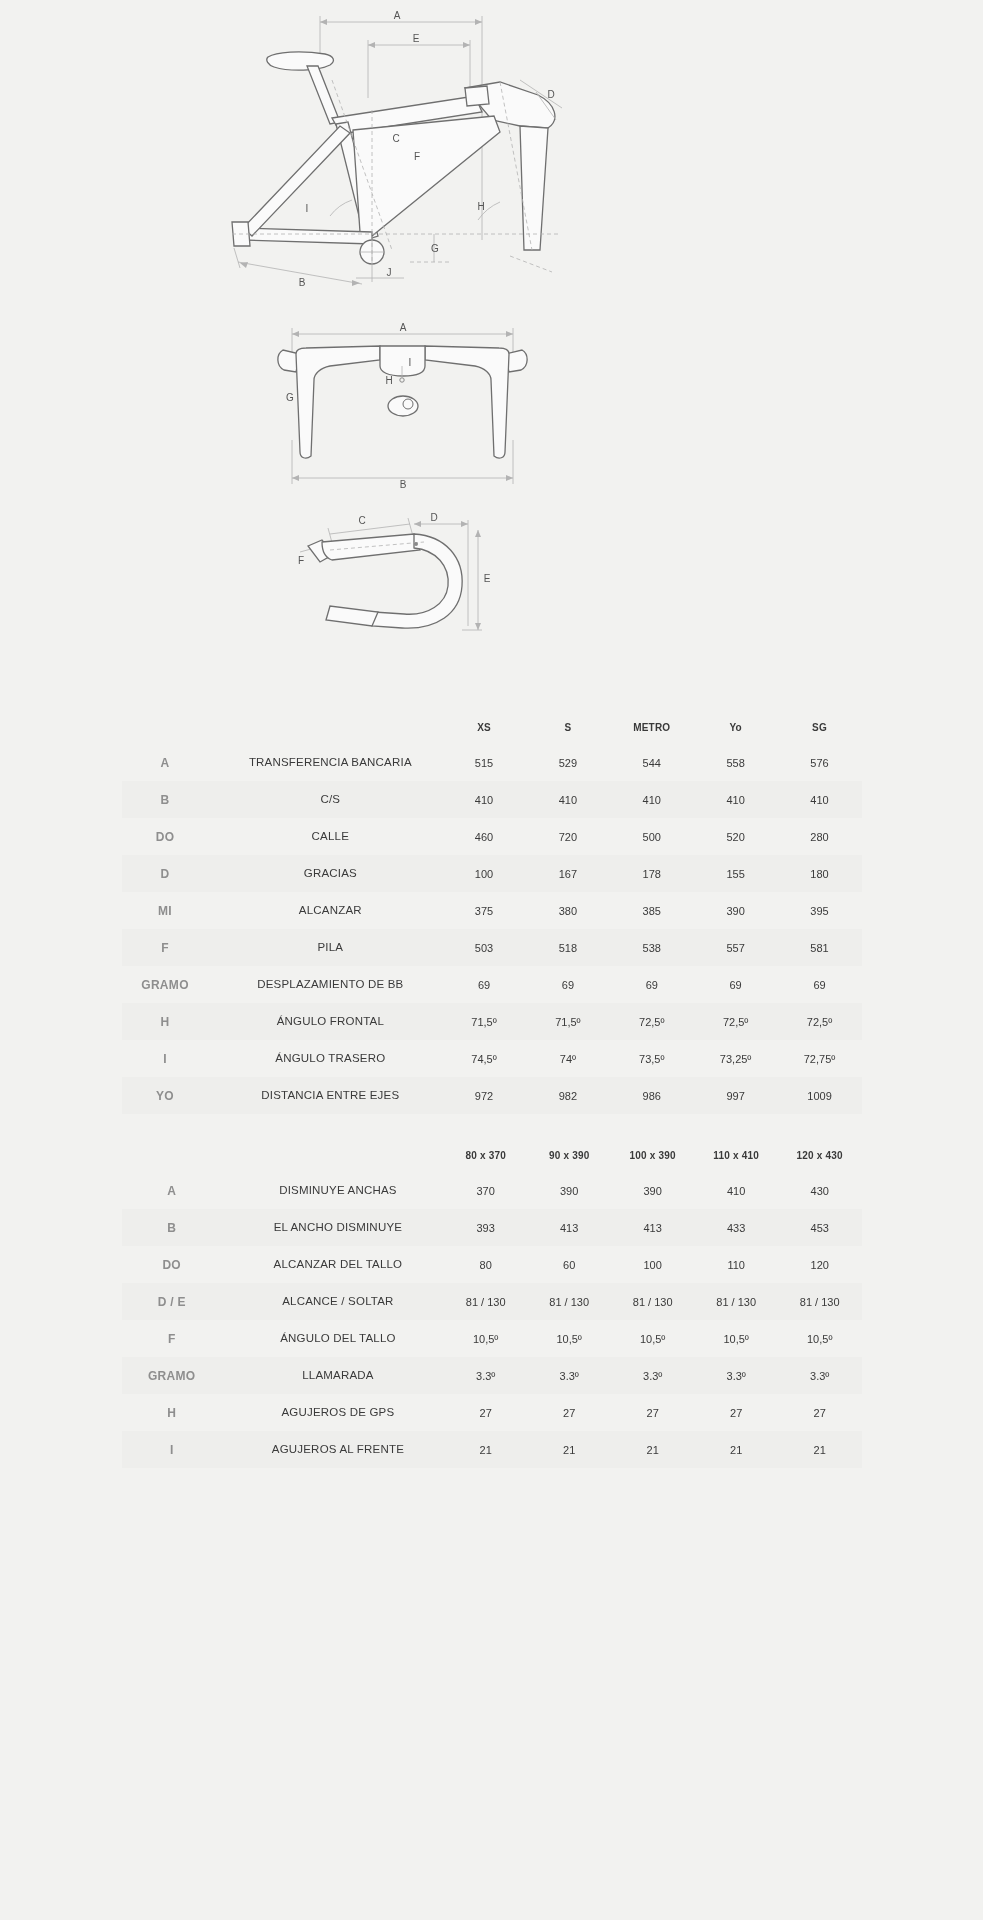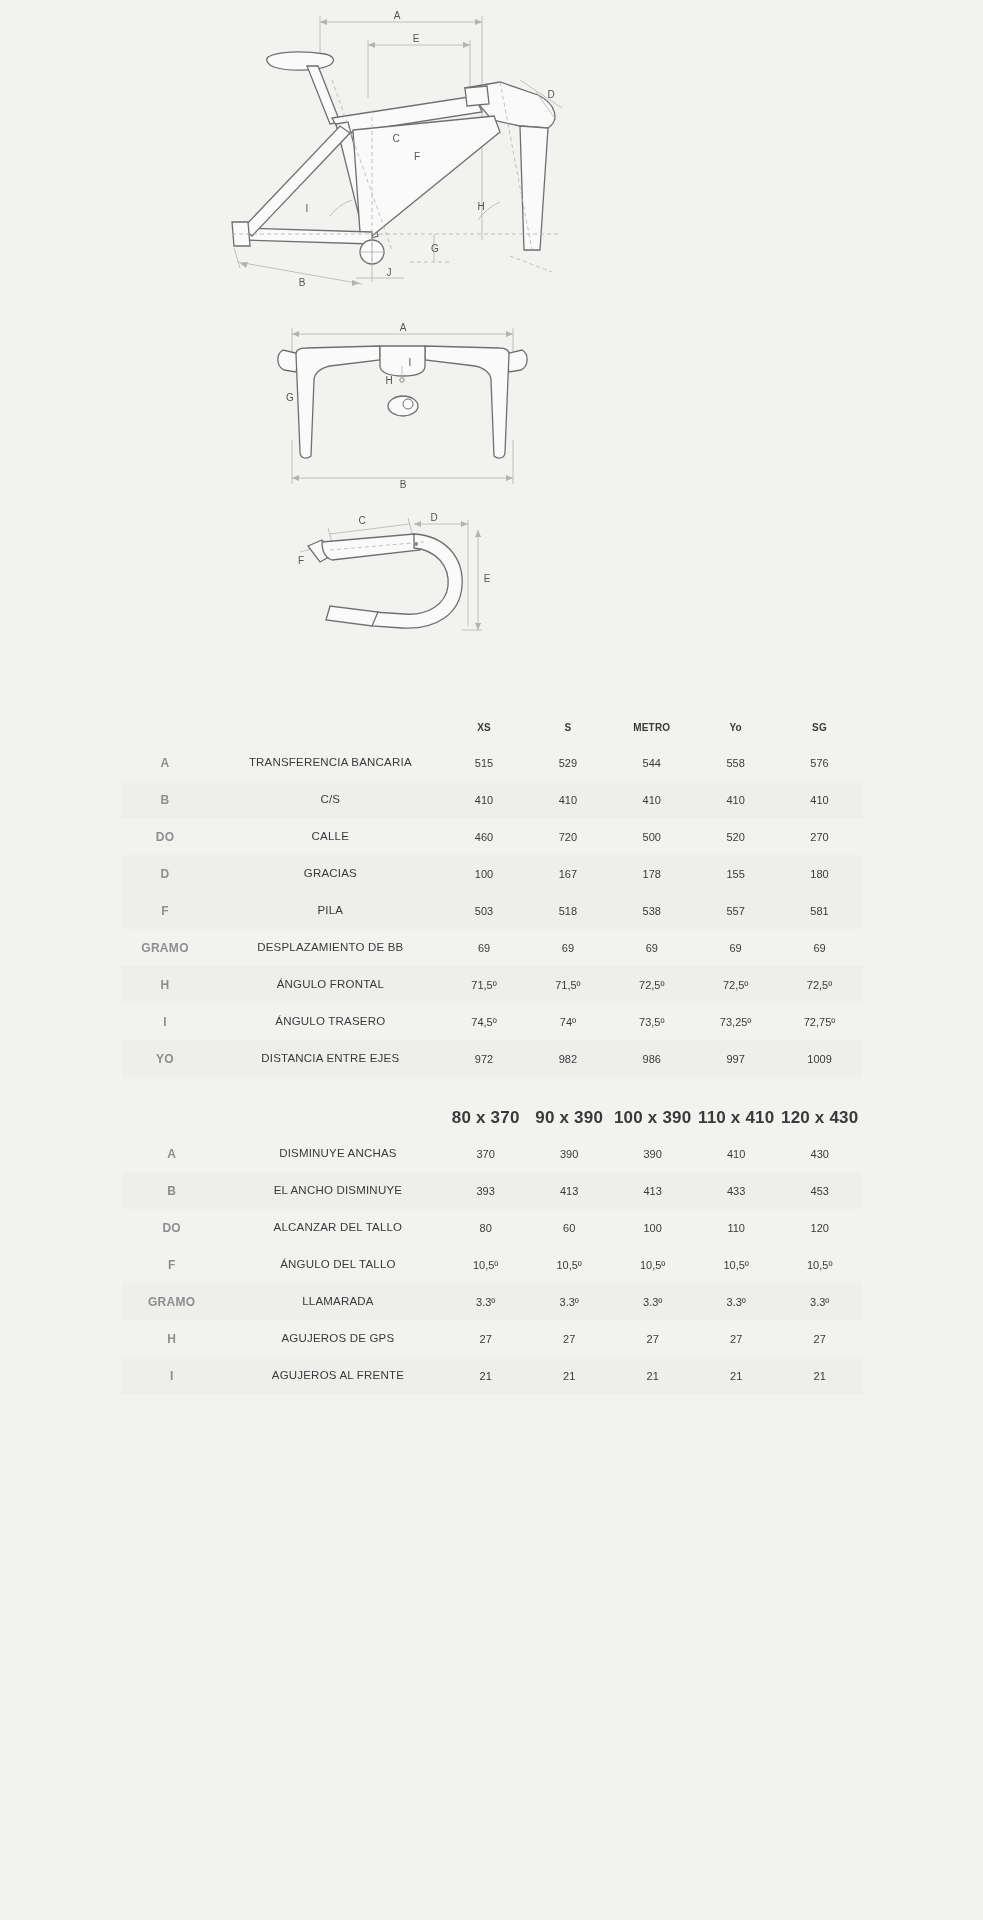--- a/index.html
+++ b/index.html
@@ -70,21 +70,21 @@
     letter-spacing: .2px;
     line-height: 1.35;
   }
   td.c-val {
     width: 79px;
     font-size: 11px;
     color: #3a3a3a;
   }
   .tbl2 td.c-code { width: 95px; }
   .tbl2 td.c-name { width: 200px; }
-  .tbl2 .hdr-row th { font-size: 17px; }
+  .tbl2 .hdr-row th { font-size: 10px; }
   .spacer-40 { height: 40px; }
   .spacer-24 { height: 24px; }
   .spacer-90 { height: 90px; }
 
   
   text.dlabel {
     font-family: "Liberation Sans", sans-serif;
     font-size: 10px;
     fill: #555;
   }
@@ -306,30 +306,39 @@
           <td class="c-val">410</td>
           <td class="c-val">410</td>
         </tr>
         <tr>
           <td class="c-code">DO</td>
           <td class="c-name">CALLE</td>
           <td class="c-val">460</td>
           <td class="c-val">720</td>
           <td class="c-val">500</td>
           <td class="c-val">520</td>
-          <td class="c-val">270</td>
+          <td class="c-val">280</td>
         </tr>
         <tr class="alt">
           <td class="c-code">D</td>
           <td class="c-name">GRACIAS</td>
           <td class="c-val">100</td>
           <td class="c-val">167</td>
           <td class="c-val">178</td>
           <td class="c-val">155</td>
           <td class="c-val">180</td>
+        </tr>
+        <tr>
+          <td class="c-code">MI</td>
+          <td class="c-name">ALCANZAR</td>
+          <td class="c-val">375</td>
+          <td class="c-val">380</td>
+          <td class="c-val">385</td>
+          <td class="c-val">390</td>
+          <td class="c-val">395</td>
         </tr>
         <tr class="alt">
           <td class="c-code">F</td>
           <td class="c-name">PILA</td>
           <td class="c-val">503</td>
           <td class="c-val">518</td>
           <td class="c-val">538</td>
           <td class="c-val">557</td>
           <td class="c-val">581</td>
         </tr>
@@ -409,20 +418,29 @@
         </tr>
         <tr>
           <td class="c-code">DO</td>
           <td class="c-name">ALCANZAR DEL TALLO</td>
           <td class="c-val">80</td>
           <td class="c-val">60</td>
           <td class="c-val">100</td>
           <td class="c-val">110</td>
           <td class="c-val">120</td>
         </tr>
+        <tr class="alt">
+          <td class="c-code">D / E</td>
+          <td class="c-name">ALCANCE / SOLTAR</td>
+          <td class="c-val">81 / 130</td>
+          <td class="c-val">81 / 130</td>
+          <td class="c-val">81 / 130</td>
+          <td class="c-val">81 / 130</td>
+          <td class="c-val">81 / 130</td>
+        </tr>
         <tr>
           <td class="c-code">F</td>
           <td class="c-name">ÁNGULO DEL TALLO</td>
           <td class="c-val">10,5º</td>
           <td class="c-val">10,5º</td>
           <td class="c-val">10,5º</td>
           <td class="c-val">10,5º</td>
           <td class="c-val">10,5º</td>
         </tr>
         <tr class="alt">

